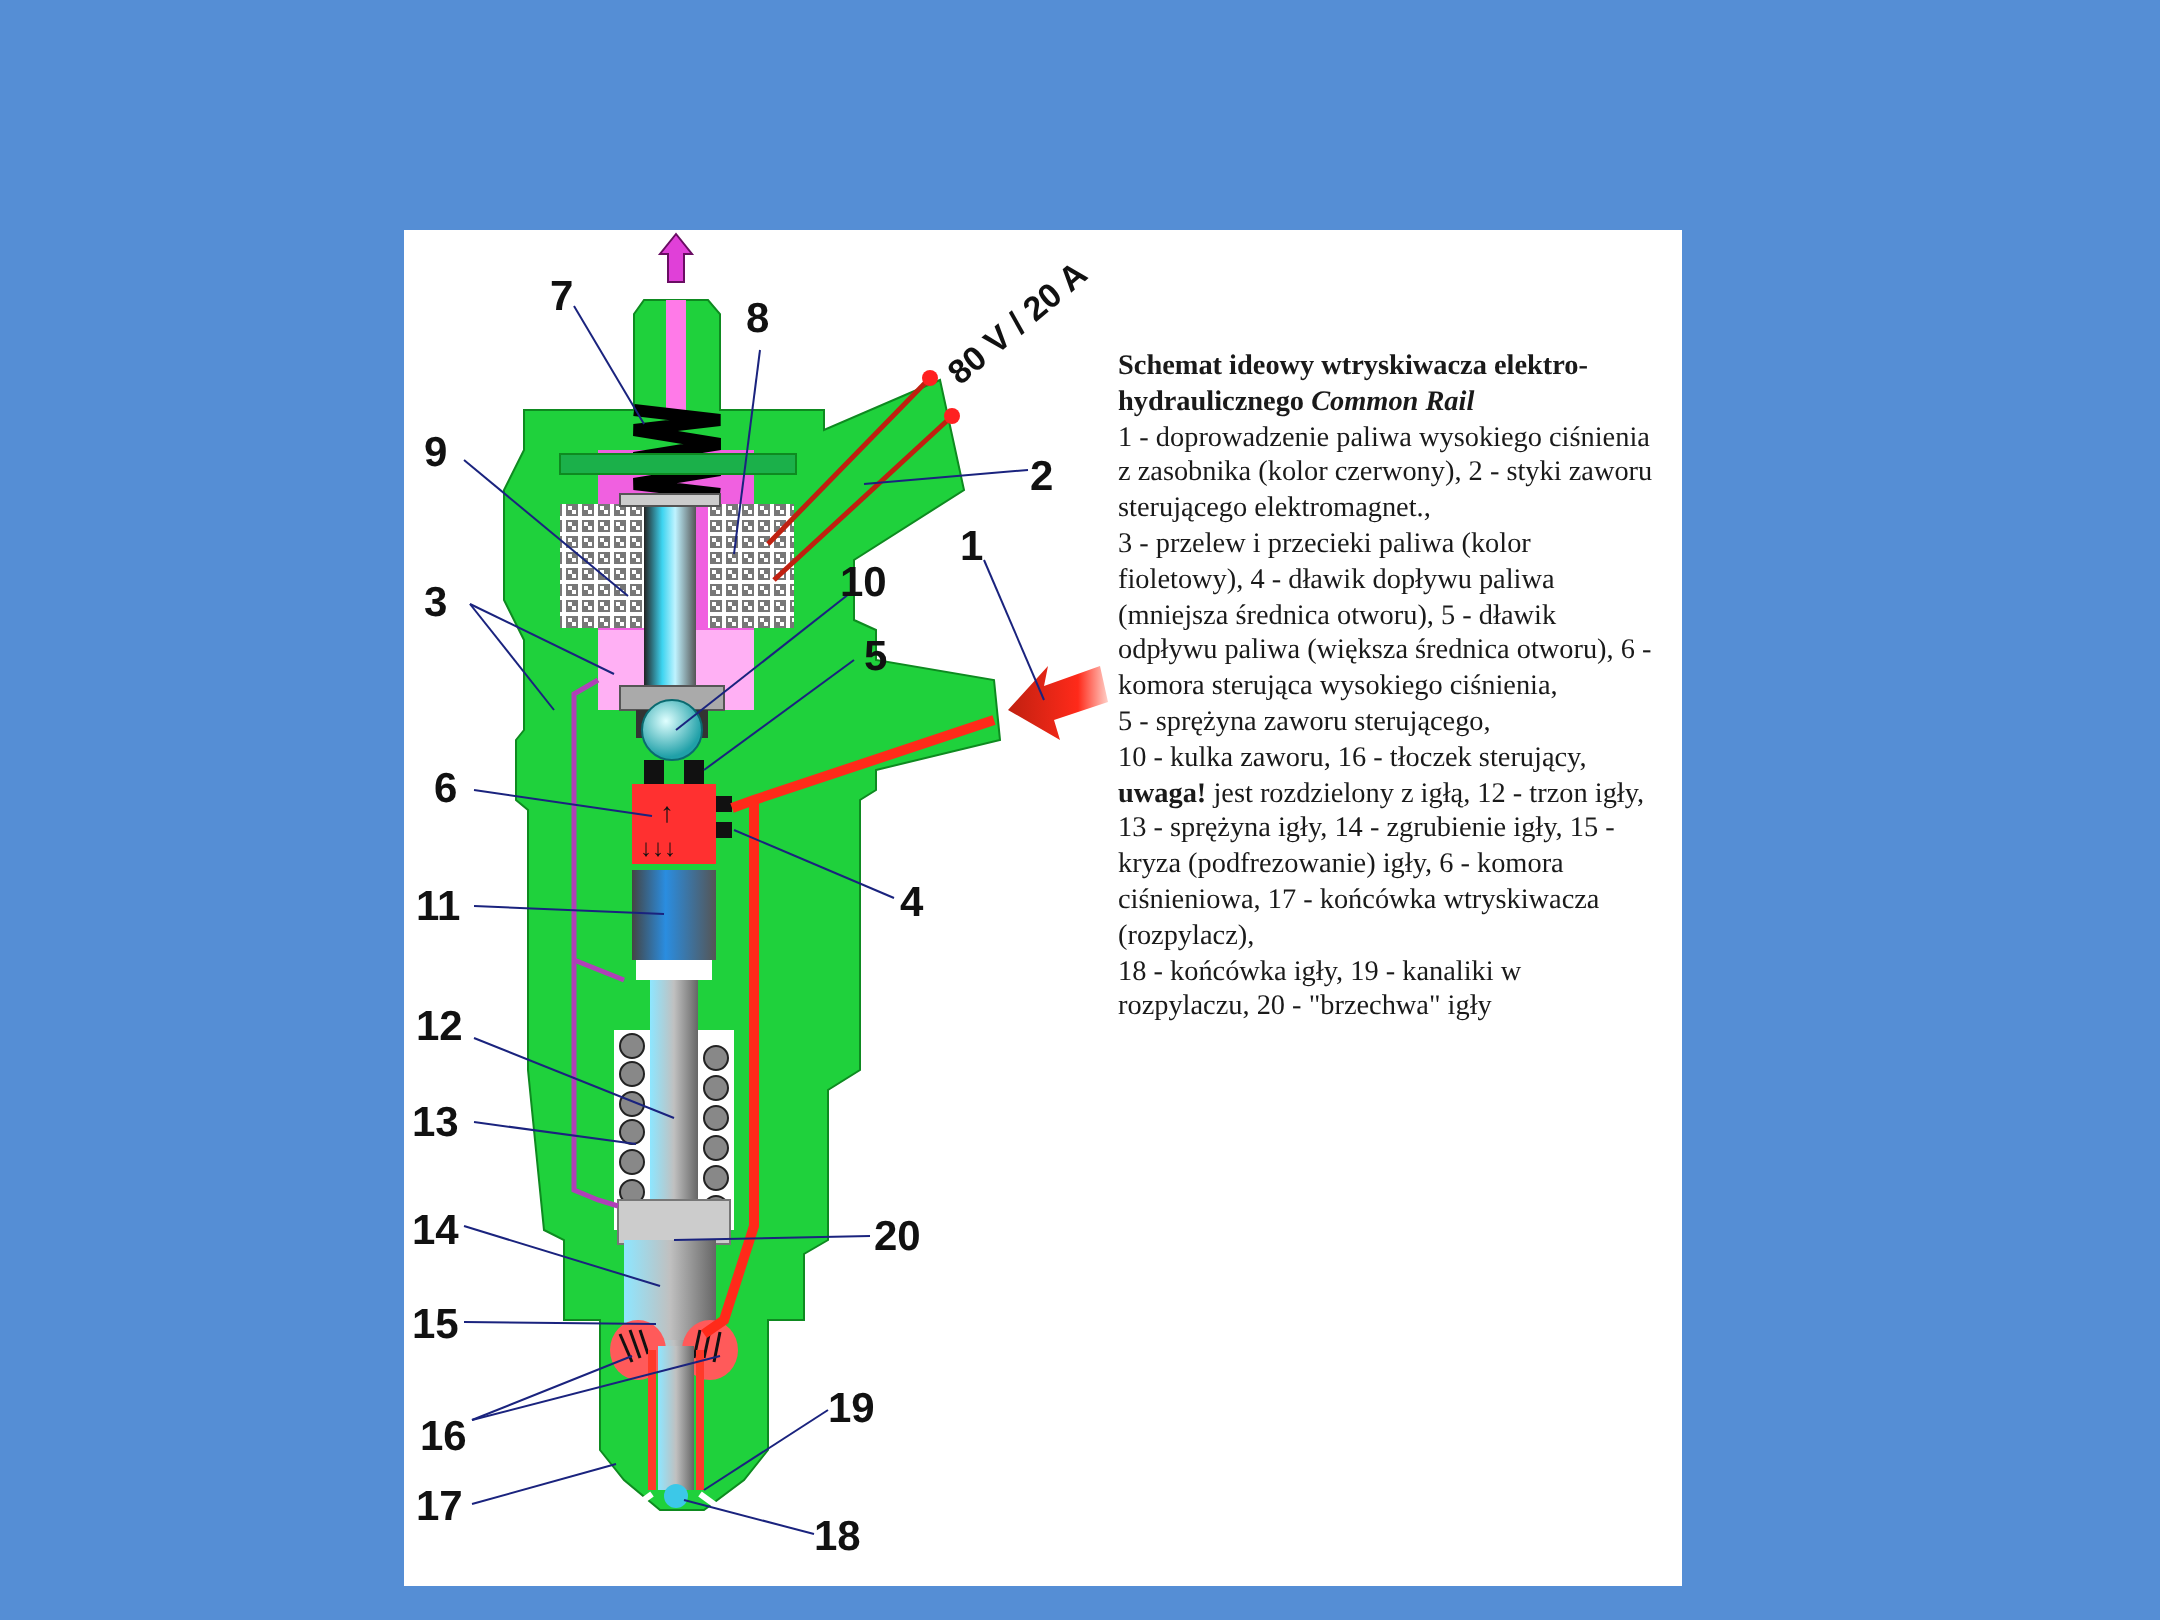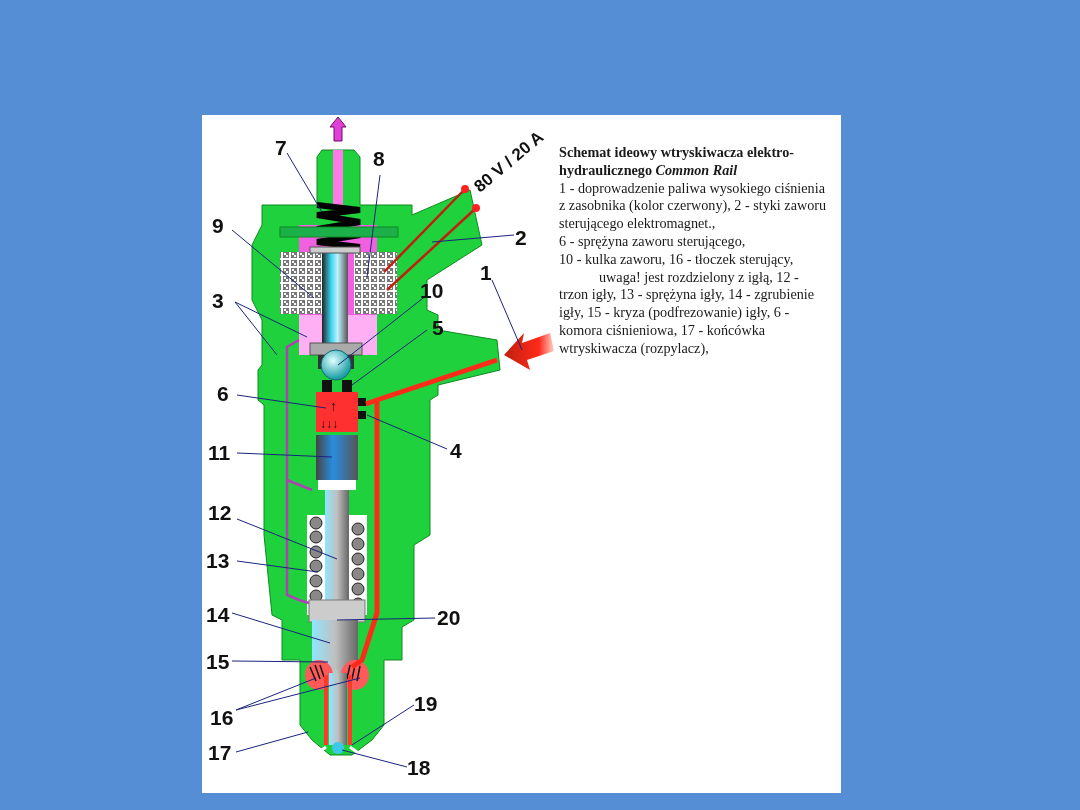--- a/index.html
+++ b/index.html
@@ -1,23 +1,23 @@
 <!DOCTYPE html>
 <html><head>
 <meta charset="utf-8">
 <style>
   html,body{margin:0;padding:0;}
   body{width:1080px;height:810px;background:#558ed5;position:relative;overflow:hidden;font-family:"Liberation Sans",sans-serif;}
   .card{position:absolute;left:202px;top:115px;width:639px;height:678px;background:#ffffff;}
   .diagram{position:absolute;left:0;top:0;width:360px;height:678px;}
-  .legend{position:absolute;left:357px;top:29px;width:270px;font-family:"Liberation Serif",serif;font-size:14.2px;line-height:17.8px;color:#1a1a1a;}
+  .legend{position:absolute;left:357px;top:60px;width:270px;font-family:"Liberation Serif",serif;font-size:14.2px;line-height:17.8px;color:#1a1a1a;}
   .legend .title{font-weight:bold;}
   .legend .title i{font-style:italic;}
   .legend p{margin:0;}
-  .legend b{font-weight:normal;margin-left:40px;}
+  .legend b{font-weight:bold;}
   .lbl{font-family:"Liberation Sans",sans-serif;font-weight:bold;font-size:21px;fill:#111;}
   .volt{font-family:"Liberation Sans",sans-serif;font-weight:bold;font-size:17px;fill:#111;}
   .leader{stroke:#1a237e;stroke-width:1;fill:none;}
 </style>
 </head>
 <body>
 
 <div class="card">
 
   <svg class="diagram" viewBox="0 0 360 678" width="360" height="678" xmlns="http://www.w3.org/2000/svg">
@@ -198,16 +198,18 @@
     <text class="lbl" x="4" y="554">15</text>
     <text class="lbl" x="8" y="610">16</text>
     <text class="lbl" x="212" y="596">19</text>
     <text class="lbl" x="6" y="645">17</text>
     <text class="lbl" x="205" y="660">18</text>
   </svg>
 
   <div class="legend">
     <p class="title"><span>Schemat ideowy wtryskiwacza elektro-hydraulicznego </span><i>Common Rail</i></p>
     <p>1 - doprowadzenie paliwa wysokiego ciśnienia z zasobnika (kolor czerwony), 2 - styki zaworu sterującego elektromagnet.,</p>
-    <p>6 - sprężyna zaworu sterującego,</p>
+    <p>3 - przelew i przecieki paliwa (kolor fioletowy), 4 - dławik dopływu paliwa (mniejsza średnica otworu), 5 - dławik odpływu paliwa (większa średnica otworu), 6 - komora sterująca wysokiego ciśnienia,</p>
+    <p>5 - sprężyna zaworu sterującego,</p>
     <p><span>10 - kulka zaworu, 16 - tłoczek sterujący, </span><b>uwaga!</b><span> jest rozdzielony z igłą, 12 - trzon igły, 13 - sprężyna igły, 14 - zgrubienie igły, 15 - kryza (podfrezowanie) igły, 6 - komora ciśnieniowa, 17 - końcówka wtryskiwacza (rozpylacz),</span></p>
+    <p>18 - końcówka igły, 19 - kanaliki w rozpylaczu, 20 - "brzechwa" igły</p>
   </div>
 </div>
 
 </body></html>

